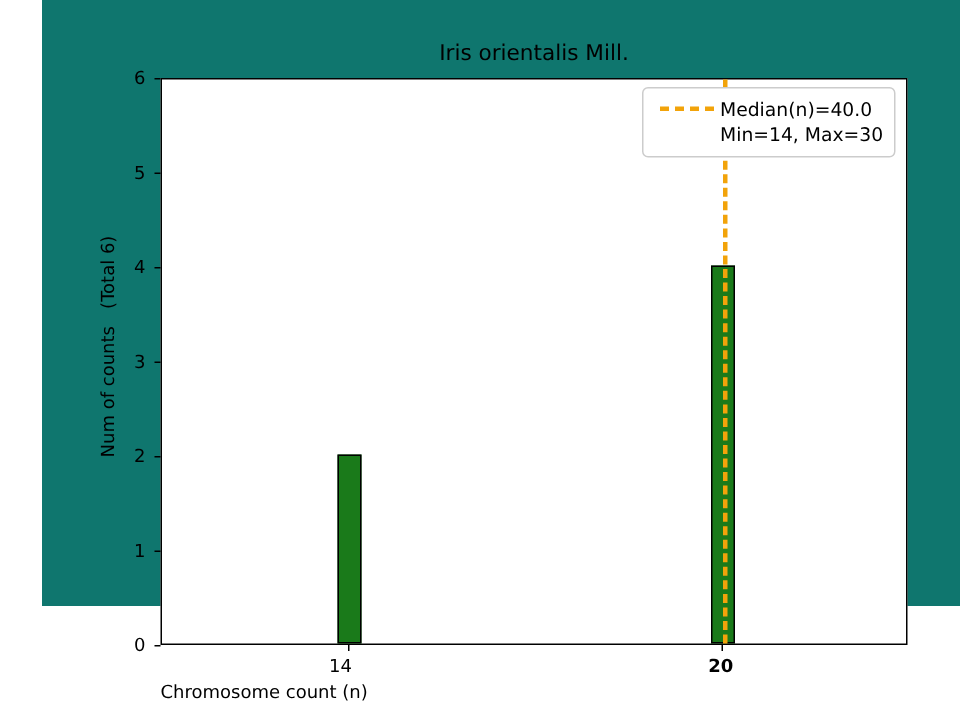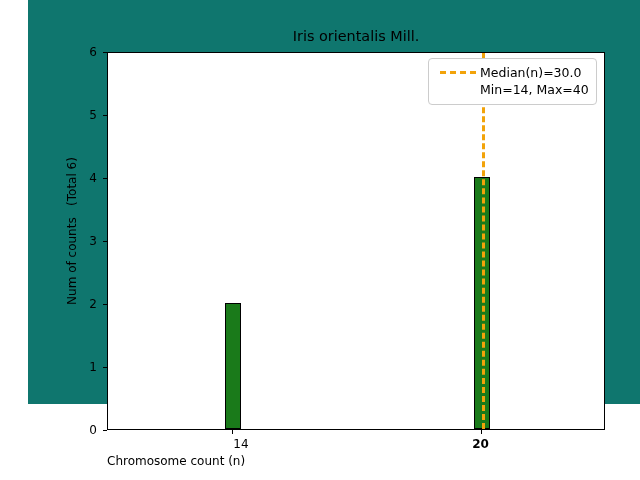--- a/index.html
+++ b/index.html
@@ -197,33 +197,33 @@
       <div class="yticklabel" style="position: absolute; left: 29px; top: 235px;">3</div>
       <div class="ytick" style="position: absolute; left: 75px; top: 178px;"></div>
       <div class="yticklabel" style="position: absolute; left: 29px; top: 172px;">4</div>
       <div class="ytick" style="position: absolute; left: 75px; top: 115px;"></div>
       <div class="yticklabel" style="position: absolute; left: 29px; top: 109px;">5</div>
       <div class="ytick" style="position: absolute; left: 75px; top: 52px;"></div>
       <div class="yticklabel" style="position: absolute; left: 29px; top: 46px;">6</div>
     </div>
   <div id="xaxis-ticks">
       <div class="xtick" style="position: absolute; left: 203.5px; top: 430px;"></div>
-      <div class="xticklabel" style="position: absolute; left: 183px; top: 438px;">14</div>
+      <div class="xticklabel" style="position: absolute; left: 169px; top: 438px;">14</div>
       <div class="xtick" style="position: absolute; left: 452.5px; top: 430px;"></div>
       <div class="xticklabel" style="position: absolute; left: 422.5px; top: 438px; font-weight: bold;">20</div>
     </div>
 
   <div id="xlabel">Chromosome count (n)</div>
   <div id="ylabel">Num of counts   (Total 6)</div>
 
   <div id="legend">
     <div class="legend-row">
       <span id="legend-handle-cell">
         <span id="legend-handle" style="border-top-color: rgb(242, 163, 10);"></span>
       </span>
-      <span class="legend-text">Median(n)=30.0</span>
+      <span class="legend-text">Median(n)=40.0</span>
     </div>
     <div class="legend-row">
-      <span id="legend-line2" class="legend-text">Min=14, Max=40</span>
+      <span id="legend-line2" class="legend-text">Min=14, Max=30</span>
     </div>
   </div>
 
 </div>
 
 </body></html>

